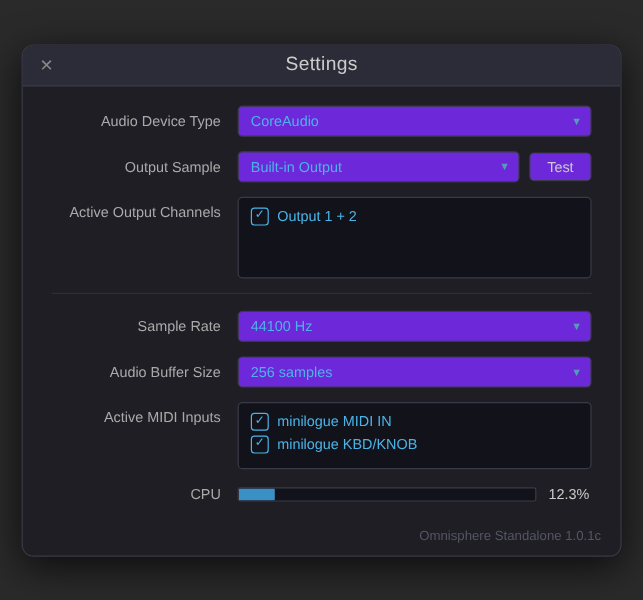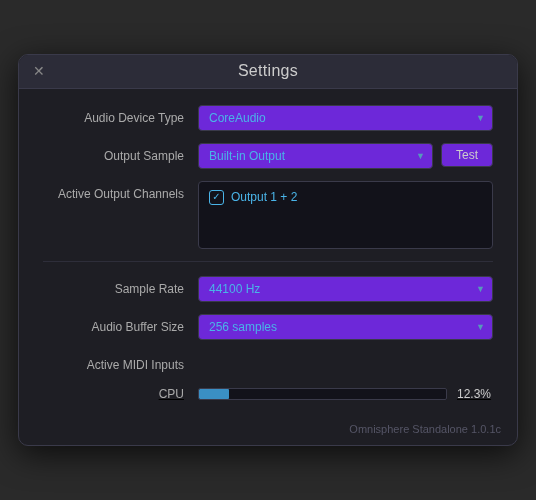--- a/index.html
+++ b/index.html
@@ -102,21 +102,21 @@
       right: 8px;
       top: 50%;
       transform: translateY(-50%);
       color: #5599bb;
       font-size: 9px;
       pointer-events: none;
     }
 
     .output-device-row {
       display: flex;
-      align-items: flex-start;
+      align-items: center;
       gap: 8px;
     }
 
     .output-device-row .select-wrapper {
       flex: 1;
     }
 
     .test-btn {
       background: #6d28d9;
       border: 1px solid #3a3a4a;
@@ -181,21 +181,20 @@
       border-radius: 4px;
       padding: 8px 10px;
       width: 100%;
     }
 
     .cpu-row {
       display: flex;
       align-items: flex-start;
       margin-top: 14px;
       margin-bottom: 4px;
-      text-decoration: underline;
     }
 
     .cpu-label {
       color: #aaaaaa;
       font-size: 12px;
       text-align: right;
       width: 155px;
       flex-shrink: 0;
       padding-right: 14px;
     }
@@ -312,20 +311,32 @@
             <option>128 samples</option>
             <option selected="">256 samples</option>
             <option>512 samples</option>
           </select>
         </div>
       </div>
     </div>
 
     <div class="row">
       <div class="label">Active MIDI Inputs</div>
+      <div class="field-area">
+        <div class="midi-box">
+          <div class="checkbox-item">
+            <div class="checkbox-icon"></div>
+            <span class="checkbox-label">minilogue MIDI IN</span>
+          </div>
+          <div class="checkbox-item">
+            <div class="checkbox-icon"></div>
+            <span class="checkbox-label">minilogue KBD/KNOB</span>
+          </div>
+        </div>
+      </div>
     </div>
 
     <div class="cpu-row">
       <div class="cpu-label">CPU</div>
       <div class="cpu-bar-area">
         <div class="cpu-bar-bg">
           <div class="cpu-bar-fill" style="width: 12.3%"></div>
         </div>
         <span class="cpu-value">12.3%</span>
       </div>

